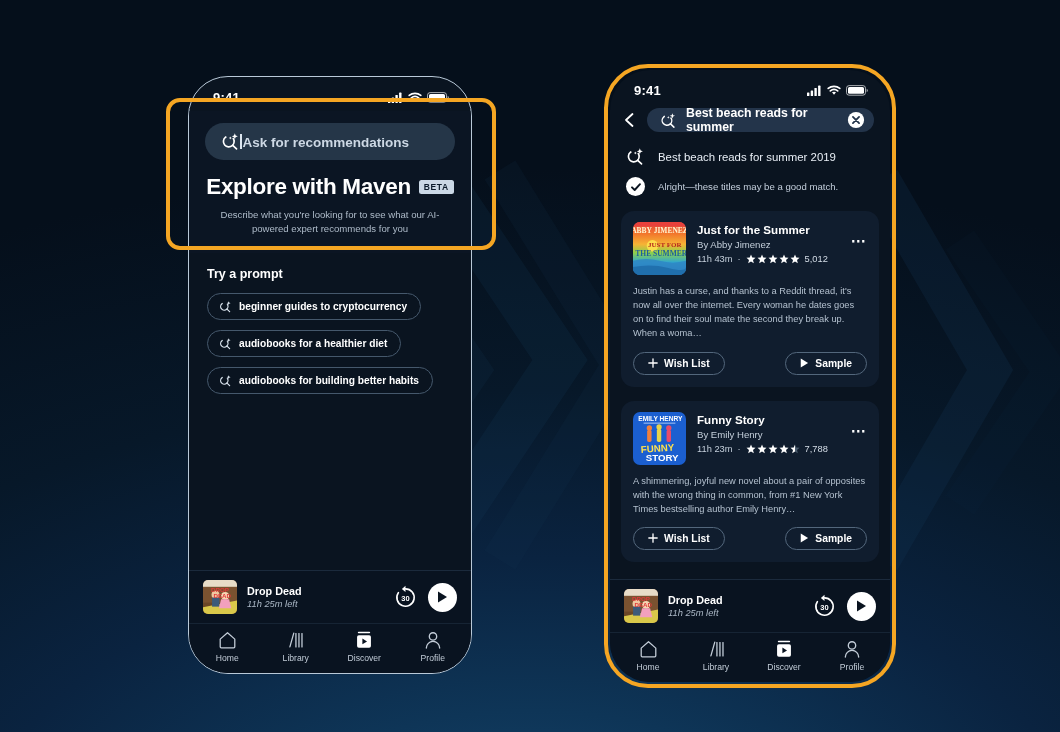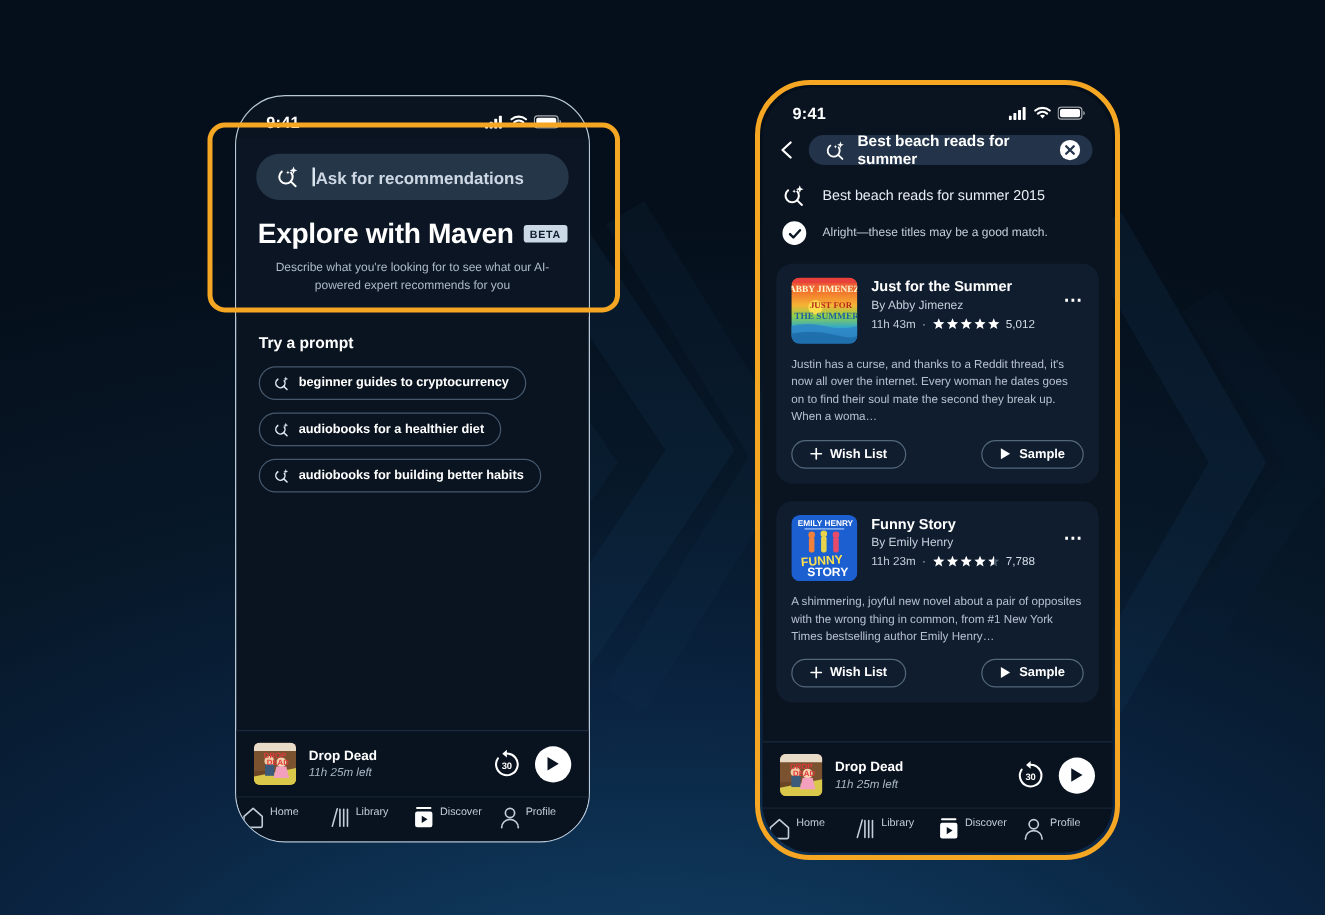--- a/index.html
+++ b/index.html
@@ -58,21 +58,21 @@
   .status-time { font-size: 13px; font-weight: bold; letter-spacing: .2px; }
   .status-icons { display: flex; align-items: center; gap: 5px; }
 
   
   #maven-panel {
     background: #0b1523;
     padding: 12px 16px 18px 16px;
     text-align: center;
   }
   .search-pill {
-    display: flex; align-items: center; gap: 10px;
+    display: flex; align-items: center; 
     background: #253648;
     border-radius: 22px;
     height: 37px;
     padding: 0 16px;
     margin-bottom: 14px;
   }
   .search-pill .ph {
     color: #cdd8e4; font-size: 13.5px; font-weight: bold;
     position: relative;
   }
@@ -194,21 +194,21 @@
     display: flex; align-items: center; justify-content: center; flex: none;
   }
 
   
   .tabbar {
     display: flex; background: #091320;
     padding: 6px 4px 10px 4px;
     border-top: 1px solid #162434;
   }
   .tab {
-    flex: 1; display: flex; gap: 4px;
+    flex: 1; display: flex; flex-direction: column; align-items: center; gap: 4px;
   }
   .tab-label { color: #c3cdd8; font-size: 8.6px; }
   .tab-icon { height: 19px; display: flex; align-items: center; justify-content: center; }
 
   .spacer { flex: 1; }
   .col { display: flex; flex-direction: column; height: 100%; }
 </style>
 </head>
 <body>
 
@@ -425,21 +425,21 @@
       </div>
     </div>
 
     <div class="conv-row">
       <svg width="19" height="19" viewBox="0 0 22 22" style="flex:none">
         <circle cx="9" cy="11" r="6.2" stroke="#fff" stroke-width="1.9" fill="none" stroke-dasharray="30 8" transform="rotate(-40 9 11)"></circle>
         <line x1="13.6" y1="15.4" x2="18" y2="19.6" stroke="#fff" stroke-width="1.9" stroke-linecap="round"></line>
         <path d="M16 1.5 l0.95 2.55 l2.55 0.95 l-2.55 0.95 l-0.95 2.55 l-0.95 -2.55 l-2.55 -0.95 l2.55 -0.95Z" fill="#fff"></path>
         <path d="M10.8 5.2 l0.5 1.3 l1.3 0.5 l-1.3 0.5 l-0.5 1.3 l-0.5 -1.3 l-1.3 -0.5 l1.3 -0.5Z" fill="#fff"></path>
       </svg>
-      <span id="conv-query">Best beach reads for summer 2015</span>
+      <span id="conv-query">Best beach reads for summer 2019</span>
     </div>
 
     <div class="conv-row" style="padding-top:4px;padding-bottom:8px;">
       <span class="check-circle">
         <svg width="12" height="12" viewBox="0 0 12 12">
             <path d="M2 6.3 L4.7 9 L10 3.2" stroke="#0a1420" stroke-width="1.9" fill="none" stroke-linecap="round" stroke-linejoin="round"></path>
           </svg>
       </span>
       <span id="conv-answer">Alright—these titles may be a good match.</span>
     </div>

